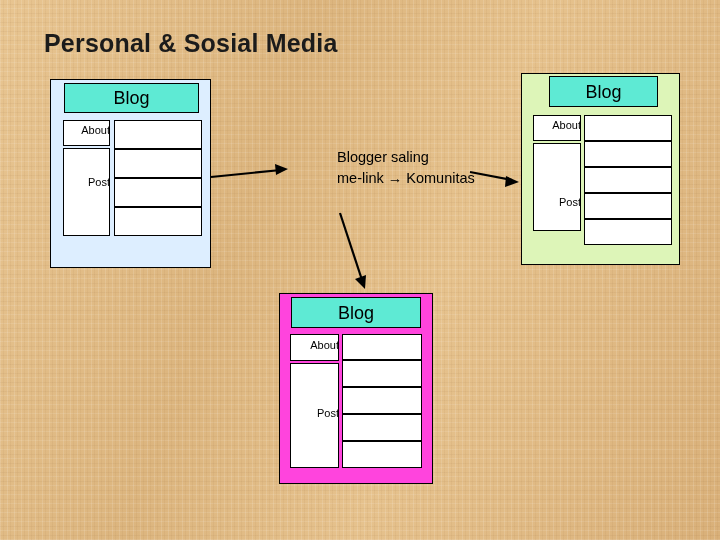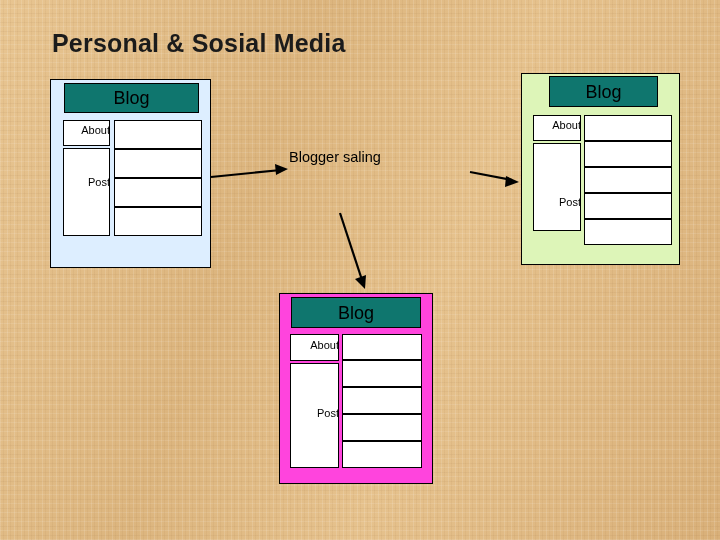--- a/index.html
+++ b/index.html
@@ -20,38 +20,38 @@
     background-image:
       repeating-linear-gradient(90deg, rgba(255,255,255,0.13) 0px, rgba(255,255,255,0.13) 1px, rgba(0,0,0,0.0) 1px, rgba(0,0,0,0.0) 3px, rgba(150,100,50,0.07) 3px, rgba(150,100,50,0.07) 4px, rgba(0,0,0,0) 4px, rgba(0,0,0,0) 7px),
       repeating-linear-gradient(0deg, rgba(255,255,255,0.10) 0px, rgba(255,255,255,0.10) 1px, rgba(0,0,0,0) 1px, rgba(0,0,0,0) 4px, rgba(120,80,40,0.06) 4px, rgba(120,80,40,0.06) 5px, rgba(0,0,0,0) 5px, rgba(0,0,0,0) 9px),
       linear-gradient(110deg, #e8c591 0%, #dcb57e 35%, #e6c28d 60%, #d9b079 100%);
     overflow: hidden;
   }
 
   
   #title {
     position: absolute;
-    left: 52px;
+    left: 44px;
     top: 29px;
     font-size: 25px;
     font-weight: bold;
     color: #1b1b1b;
     letter-spacing: 0.2px;
     white-space: nowrap;
   }
 
   
   .card {
     position: absolute;
     box-sizing: border-box;
   }
   .card-head {
     position: absolute;
     box-sizing: border-box;
-    background: #0f766e;
+    background: #5eead4;
     border: 1px solid #000000;
     text-align: center;
     color: #000000;
     line-height: 1;
     display: flex;
     align-items: center;
     justify-content: center;
   }
   .side-box {
     position: absolute;
@@ -153,21 +153,21 @@
   
   #caption {
     position: absolute;
     left: 289px;
     top: 147px;
     width: 200px;
     font-size: 14.5px;
     color: #000000;
     line-height: 1.45;
   }
-  #caption div { white-space: nowrap; }
+  #caption div { white-space: nowrap; margin-left: 48px; }
 
   
   #arrows {
     position: absolute;
     left: 0;
     top: 0;
     width: 720px;
     height: 540px;
     pointer-events: none;
   }
@@ -230,15 +230,16 @@
     <div class="side-label post-label">Post</div>
     <div class="line-box l1"></div>
     <div class="line-box l2"></div>
     <div class="line-box l3"></div>
     <div class="line-box l4"></div>
     <div class="line-box l5"></div>
   </div>
 
   <div id="caption">
     <div>Blogger saling</div>
+    <div>me-link → Komunitas</div>
   </div>
 
 </div>
 
 </body></html>

